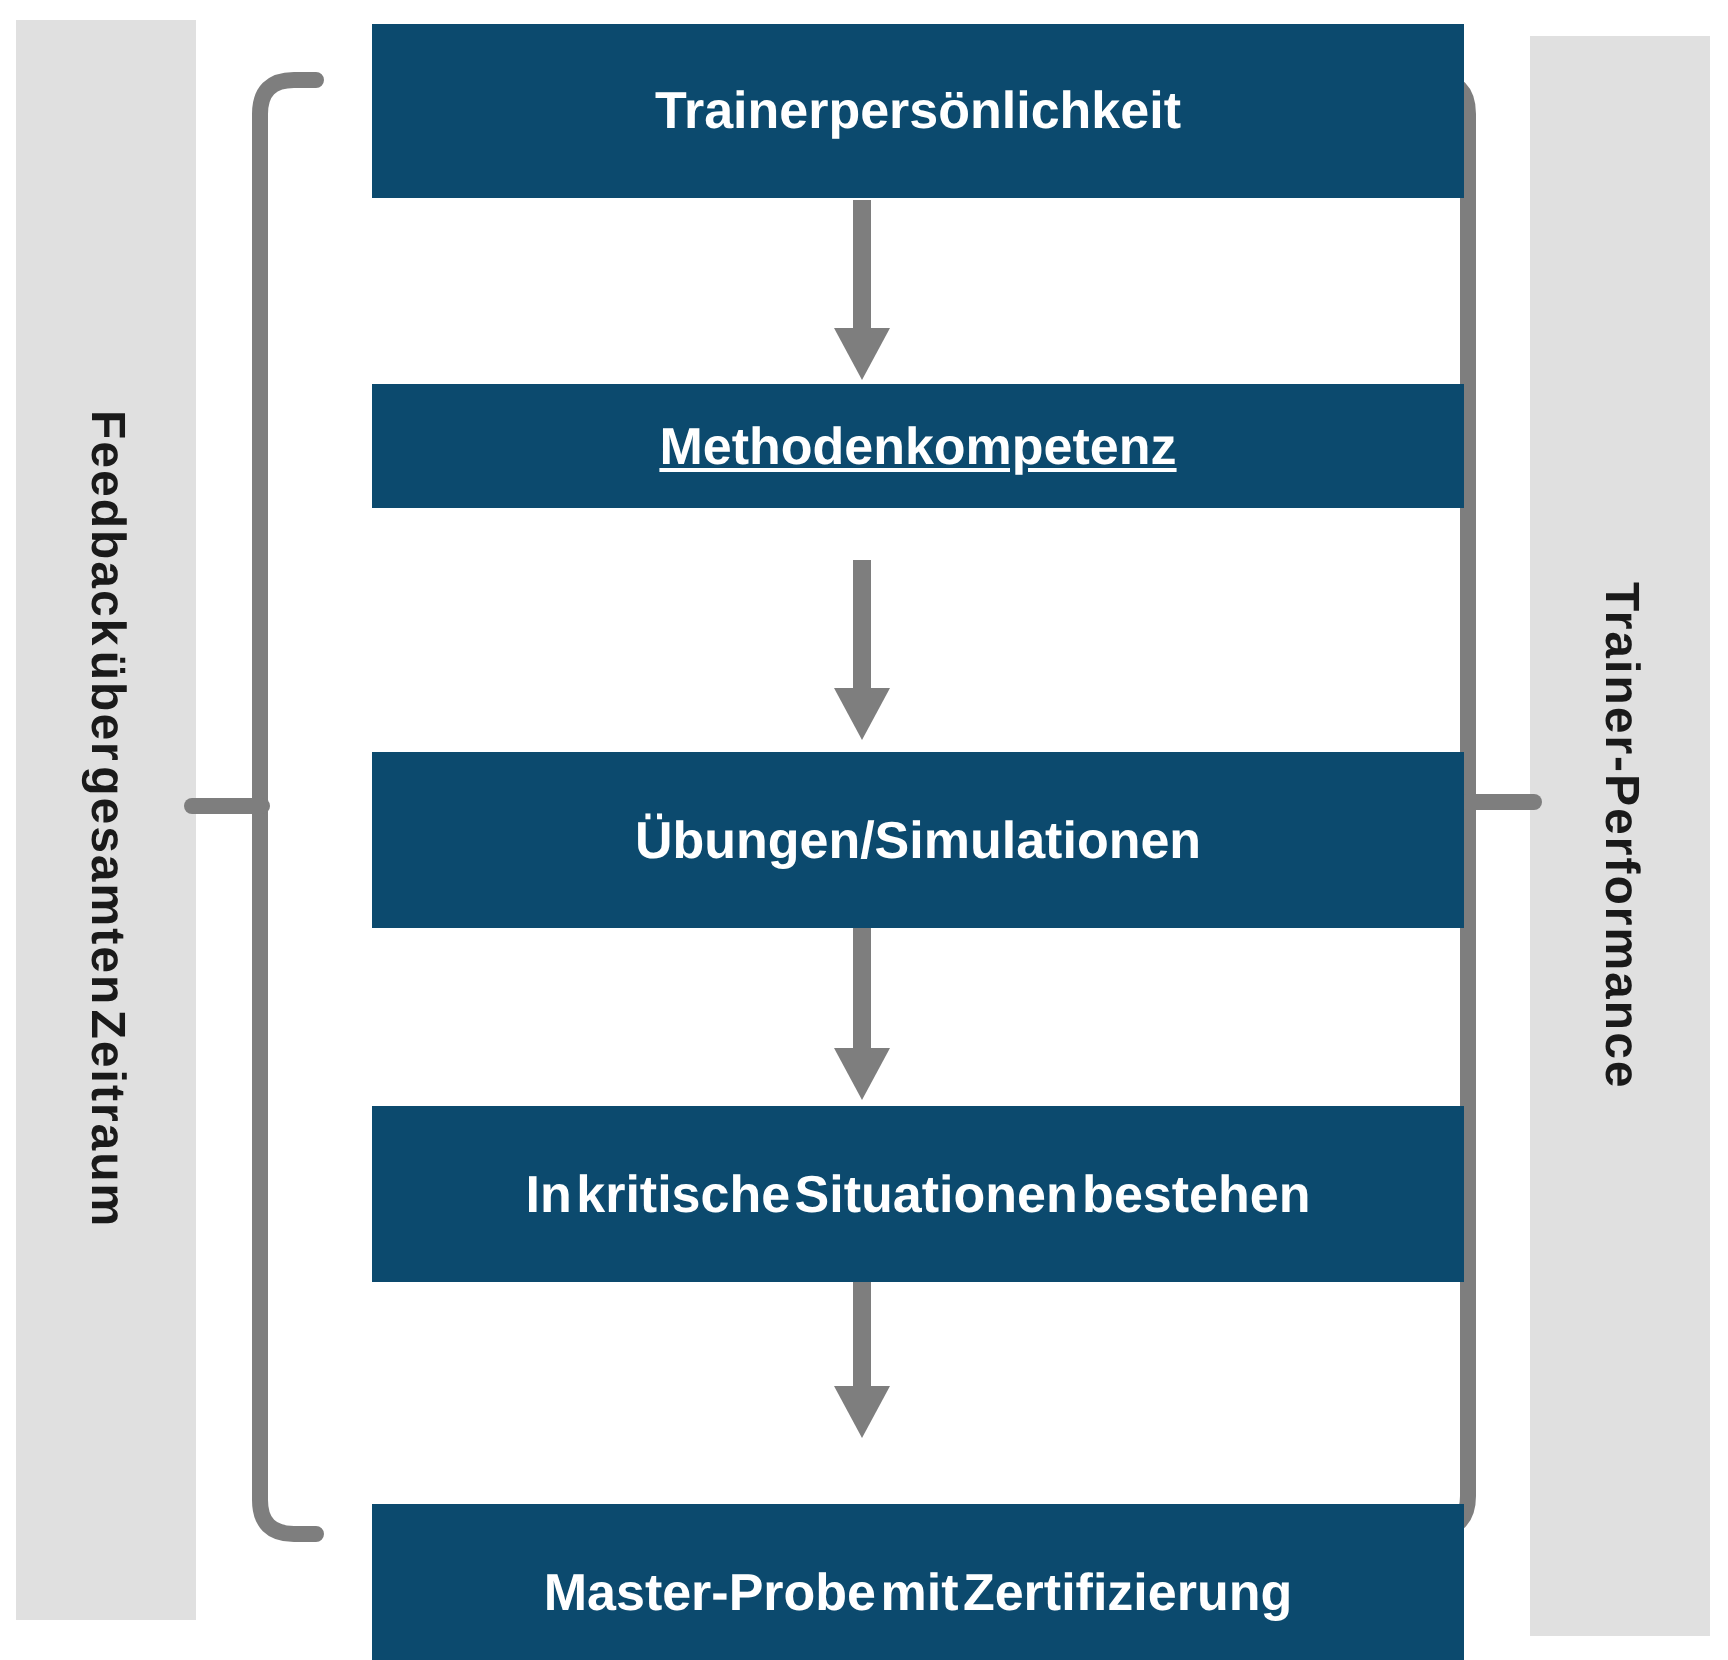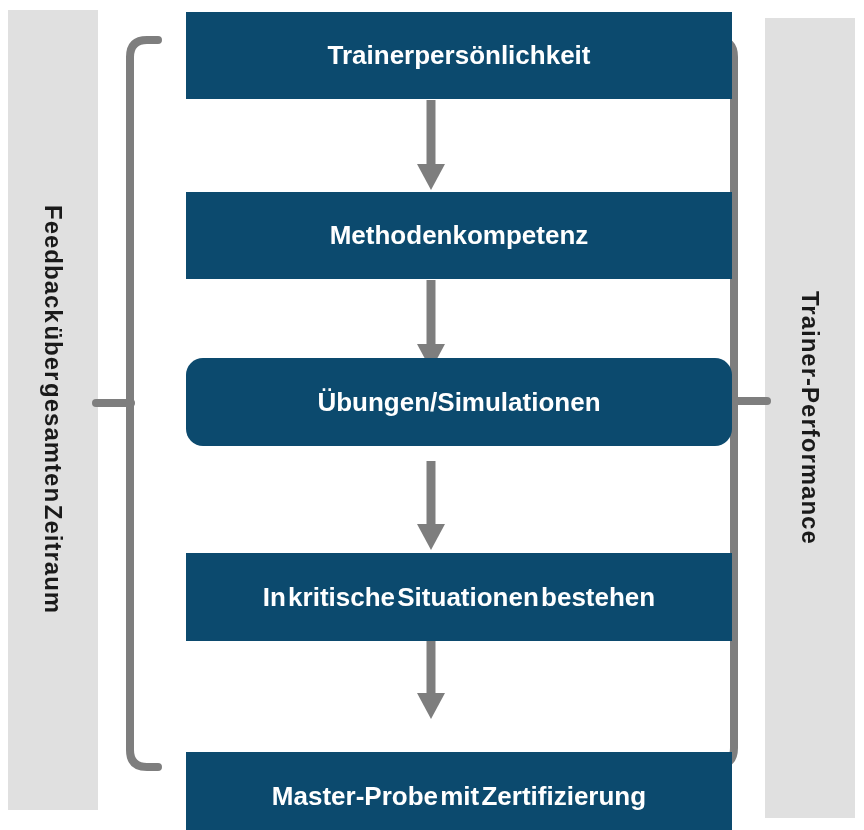--- a/index.html
+++ b/index.html
@@ -19,22 +19,22 @@
     letter-spacing:1px;word-spacing:-6px;
   }
   .connectors{position:absolute;left:0;top:0;z-index:2;}
   .flow-box{
     position:absolute;left:158px;width:546px;height:88px;
     background:#0c4a6e;color:#ffffff;z-index:3;
     display:flex;align-items:center;justify-content:center;
     font-weight:bold;font-size:26px;word-spacing:-5px;text-align:center;margin-left:28px;
   }
   .box-1{top:12px;height:87px;}
-  .box-2{top:192px;height:87px;}
-  .box-3{top:358px;border-radius:17px;}
+  .box-2{top:192px;height:62px;text-decoration:underline;}
+  .box-3{top:376px;}
   .box-4{top:553px;align-items:center;}
   .box-5{top:752px;}
 </style>
 </head>
 <body>
 
 <div class="canvas">
 
   <div class="sidebar sidebar-left">
     <div class="sidebar-label">Feedback über gesamten Zeitraum</div>

